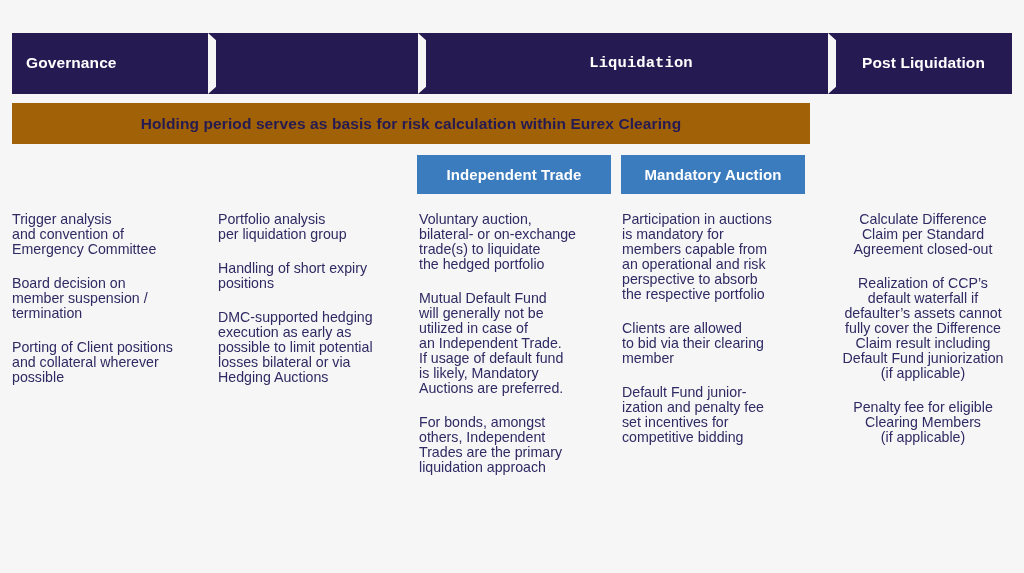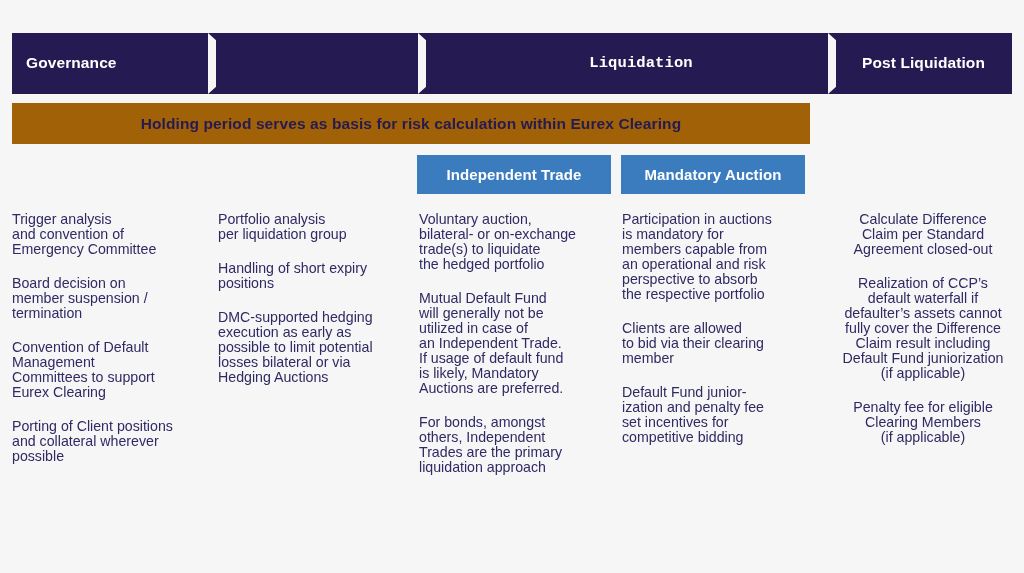--- a/index.html
+++ b/index.html
@@ -184,24 +184,20 @@
 
   <div class="columns">
 
     <div class="col col1">
       <p class="para">Trigger analysis
 and convention of
 Emergency Committee</p>
       <p class="para">Board decision on
 member suspension /
 termination</p>
-      <p class="para">Convention of Default
-Management
-Committees to support
-Eurex Clearing</p>
       <p class="para">Porting of Client positions
 and collateral wherever
 possible</p>
     </div>
 
     <div class="col col2">
       <p class="para">Portfolio analysis
 per liquidation group</p>
       <p class="para">Handling of short expiry
 positions</p>

